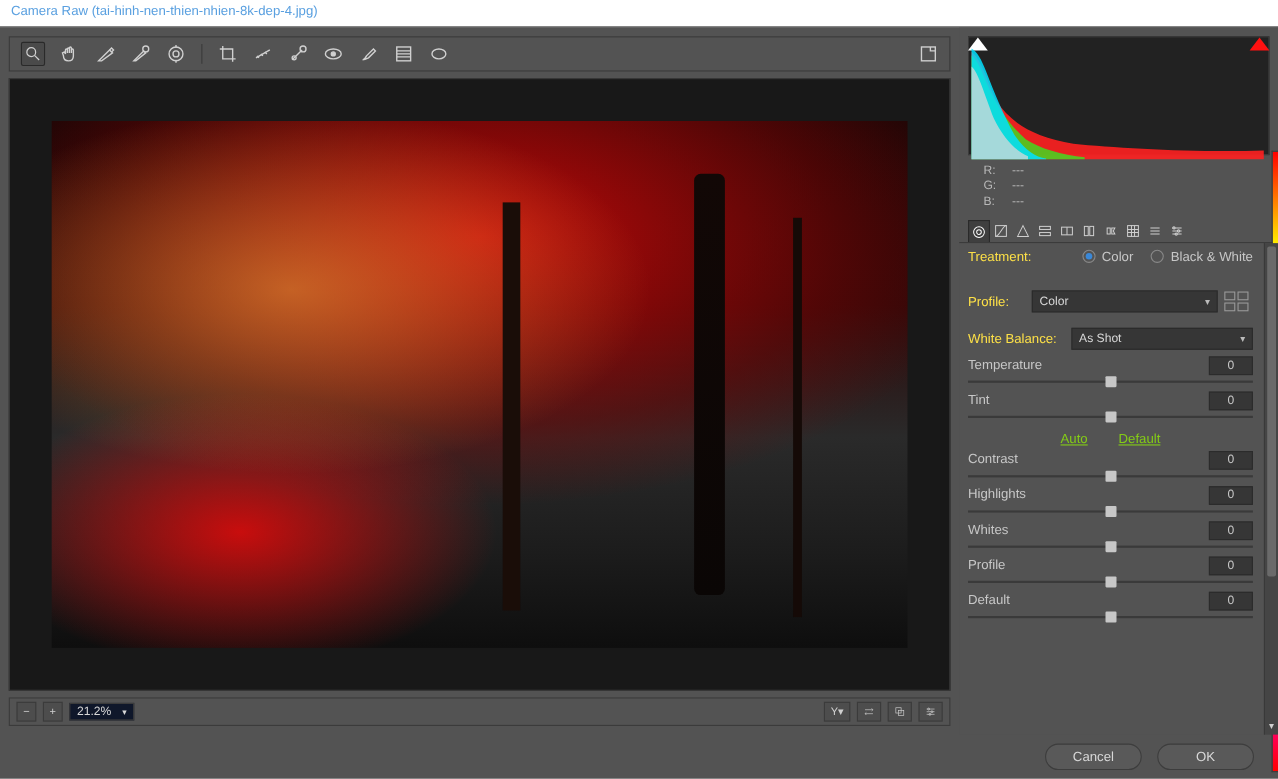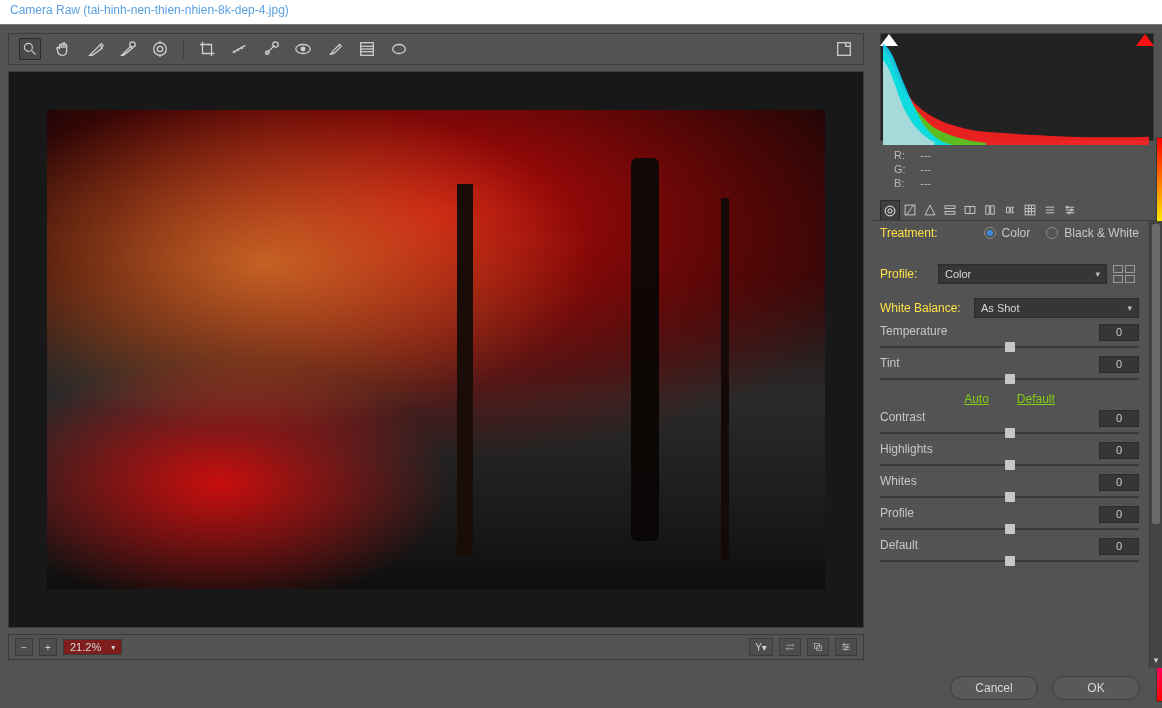--- a/index.html
+++ b/index.html
@@ -27,21 +27,21 @@
     radial-gradient(ellipse 70% 60% at 50% 22%, rgba(200,10,10,0.95), rgba(120,5,5,0.5) 60%, transparent 85%),
     linear-gradient(180deg, #1a0606 0%, #2b0808 35%, #2a2a2a 60%, #1c1c1c 82%, #0e0e0e 100%),
     radial-gradient(circle at 80% 50%, #0a0a0a 0%, transparent 30%);
     position: relative;
 }
 .image-surrogate::after{content:"";position:absolute;left:75%;top:10%;width:28px;height:80%;background:linear-gradient(180deg,#120806,#0a0605);border-radius:6px;box-shadow:-180px 20px 0 -6px #1a0d08, 80px 30px 0 -10px #150a07;}
 
 .bottom-bar { background: #535353; border: 1px solid #3b3b3b; height: 26px; display: flex; align-items: center; padding: 0 6px; gap: 6px; color: #d8d8d8; font-size: 11px; }
 .bottom-bar .spacer { flex: 1; }
 .small-btn { border: 1px solid #3b3b3b; padding: 1px 4px; color: #d0d0d0; background: #4d4d4d; font-size: 10px; display:flex; align-items:center; justify-content:center; min-width:18px; height:18px;}
-.zoom-select { background:#7f1d1d; border:1px solid #3b3b3b; color:#d8d8d8; font-size:11px; padding:1px 6px; display:flex; align-items:center; gap:10px; }
+.zoom-select { background:#0f172a; border:1px solid #3b3b3b; color:#d8d8d8; font-size:11px; padding:1px 6px; display:flex; align-items:center; gap:10px; }
 
 .right-panel { width: 290px; display: flex; flex-direction: column; background: #535353; }
 
 .histogram { height: 108px; background: #222; margin: 8px 8px 4px 8px; position: relative; border:1px solid #3b3b3b;}
 .histogram .warn-l { position:absolute; top:0; left:-1px; width:0;height:0;border-left:9px solid transparent;border-right:9px solid transparent;border-bottom:12px solid #fff;}
 .histogram .warn-r { position:absolute; top:0; right:-1px; width:0;height:0;border-left:9px solid transparent;border-right:9px solid transparent;border-bottom:12px solid #f11;}
 .histogram svg{position:absolute;inset:8px 2px 0 2px;}
 
 .rgb-readout { display:flex; flex-direction:column; gap:2px; padding:4px 14px 8px 22px; color:#b8b8b8; font-size:11px; }
 .rgb-readout div{display:flex; gap:12px;}

